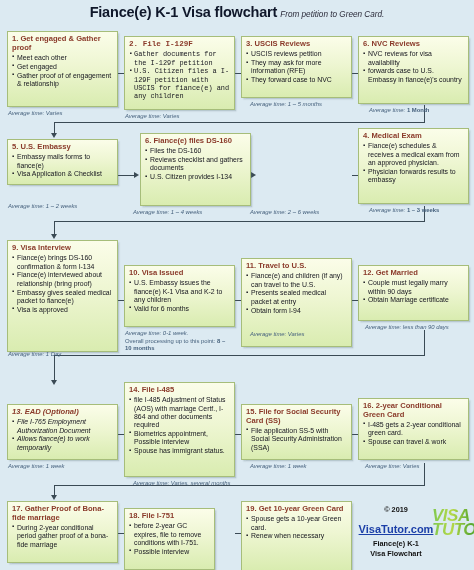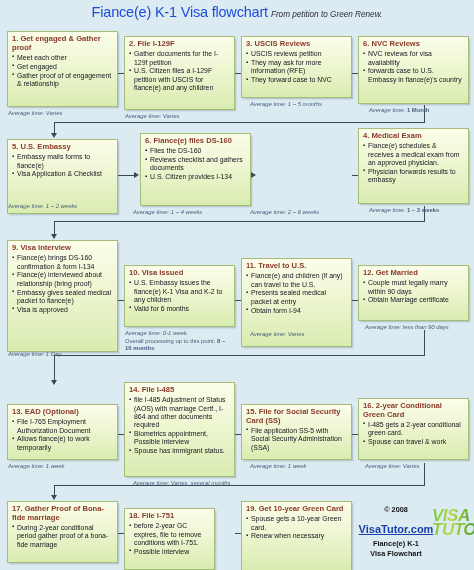--- a/index.html
+++ b/index.html
@@ -10,21 +10,21 @@
     overflow:hidden;
   }
   #canvas{position:relative;width:474px;height:570px;}
 
   
   .title-wrap{
     position:absolute;left:0;top:4px;width:474px;
     text-align:center;line-height:1;
   }
   .title-main{
-    font-size:14.5px;font-weight:normal;color:#1d4ed8;letter-spacing:-.2px;
+    font-size:14.5px;font-weight:bold;color:#0f172a;letter-spacing:-.2px;
   }
   .title-sub{
     font-size:8.2px;font-style:italic;color:#2b2b3a;margin-left:3px;
   }
 
   
   .box{
     position:absolute;
     background:linear-gradient(180deg,#fbfde9 0%,#eef6d2 45%,#d9ecb0 100%);
     border:1px solid #a6bd7a;
@@ -92,21 +92,21 @@
     letter-spacing:-.5px;
   }
   .logo .l2{margin-top:-2px;}
 </style>
 </head>
 <body>
 
 <div id="canvas">
 
   <div class="title-wrap">
-    <span class="title-main">Fiance(e) K-1 Visa flowchart</span><span class="title-sub">From petition to Green Renew.</span>
+    <span class="title-main">Fiance(e) K-1 Visa flowchart</span><span class="title-sub">From petition to Green Card.</span>
   </div>
 
   <div class="ln hln" style="left:118px;top:73px;width:17px;"></div>
   <div class="arrow arrow-r" style="left:134px;top:70px;"></div>
 
   <div class="ln hln" style="left:235px;top:73px;width:17px;"></div>
   <div class="arrow arrow-r" style="left:251px;top:70px;"></div>
 
   <div class="ln hln" style="left:352px;top:73px;width:17px;"></div>
   <div class="arrow arrow-r" style="left:368px;top:70px;"></div>
@@ -167,21 +167,21 @@
   <div class="box" style="left:7px;top:31px;width:111px;height:76px;">
     <div class="box-title">1. Get engaged &amp; Gather proof</div>
     <ul>
       <li>Meet each other</li>
       <li>Get engaged</li>
       <li>Gather proof of of engagement &amp; relationship</li>
     </ul>
   </div>
   <div class="avg" style="left:8px;top:110px;">Average time: Varies</div>
 
-  <div class="box" style="left:124px;top:36px;width:111px;height:74px;">
+  <div class="box" style="left:124px;top:36px;width:111px;height:74px;font-family:Liberation Mono, monospace;">
     <div class="box-title">2. File I-129F</div>
     <ul>
       <li>Gather documents for the I-129f petition</li>
       <li>U.S. Citizen files a I-129F petition with USCIS for fiance(e) and any children</li>
     </ul>
   </div>
   <div class="avg" style="left:125px;top:113px;">Average time: Varies</div>
 
   <div class="box" style="left:241px;top:36px;width:111px;height:62px;">
     <div class="box-title">3. USCIS Reviews</div>
@@ -198,21 +198,21 @@
     <ul>
       <li>NVC reviews for visa availability</li>
       <li>forwards case to U.S. Embassy in fiance(e)'s country</li>
     </ul>
   </div>
   <div class="avg" style="left:369px;top:107px;">
     <span>Average time:</span>
     <b>1 Month</b>
   </div>
 
-  <div class="box" style="left:7px;top:139px;width:111px;height:75px;">
+  <div class="box" style="left:7px;top:139px;width:111px;height:46px;">
     <div class="box-title">5. U.S. Embassy</div>
     <ul>
       <li>Embassy mails forms to fiance(e)</li>
       <li>Visa Application &amp; Checklist</li>
     </ul>
   </div>
   <div class="avg" style="left:8px;top:203px;">Average time: 1 – 2 weeks</div>
 
   <div class="box" style="left:140px;top:133px;width:111px;height:73px;">
     <div class="box-title">6. Fiance(e) files DS-160</div>
@@ -273,21 +273,21 @@
 
   <div class="box" style="left:358px;top:265px;width:111px;height:56px;">
     <div class="box-title">12. Get Married</div>
     <ul>
       <li>Couple must legally marry within 90 days</li>
       <li>Obtain Marriage certificate</li>
     </ul>
   </div>
   <div class="avg" style="left:365px;top:324px;">Average time: less than 90 days</div>
 
-  <div class="box" style="left:7px;top:404px;width:111px;height:56px;">
+  <div class="box" style="left:7px;top:404px;width:111px;height:56px;font-style:italic;">
     <div class="box-title">13. EAD (Optional)</div>
     <ul>
       <li>File I-765 Employment Authorization Document</li>
       <li>Allows fiance(e) to work temporarily</li>
     </ul>
   </div>
   <div class="avg" style="left:8px;top:463px;">Average time: 1 week</div>
 
   <div class="box" style="left:124px;top:382px;width:111px;height:95px;">
     <div class="box-title">14. File I-485</div>
@@ -333,21 +333,21 @@
 
   <div class="box" style="left:241px;top:501px;width:111px;height:70px;">
     <div class="box-title">19. Get 10-year Green Card</div>
     <ul>
       <li>Spouse gets a 10-year Green card.</li>
       <li>Renew when necessary</li>
     </ul>
   </div>
 
   <div class="footer" style="left:356px;top:505px;width:80px;">
-    <div>© 2008</div>
+    <div>© 2019</div>
     <a href="#">VisaTutor.com</a>
     <div>Fiance(e) K-1</div>
     <div>Visa Flowchart</div>
   </div>
 
   <div class="logo" style="left:432px;top:508px;">
     <span class="l1">VISA</span>
     <span class="l2">TUTOR</span>
   </div>
 

